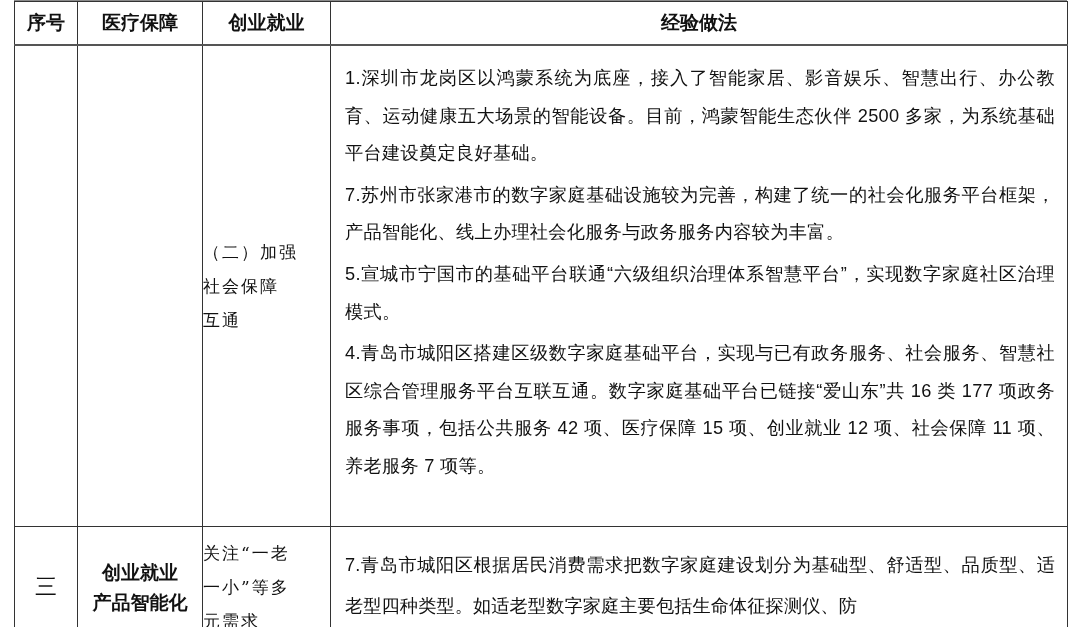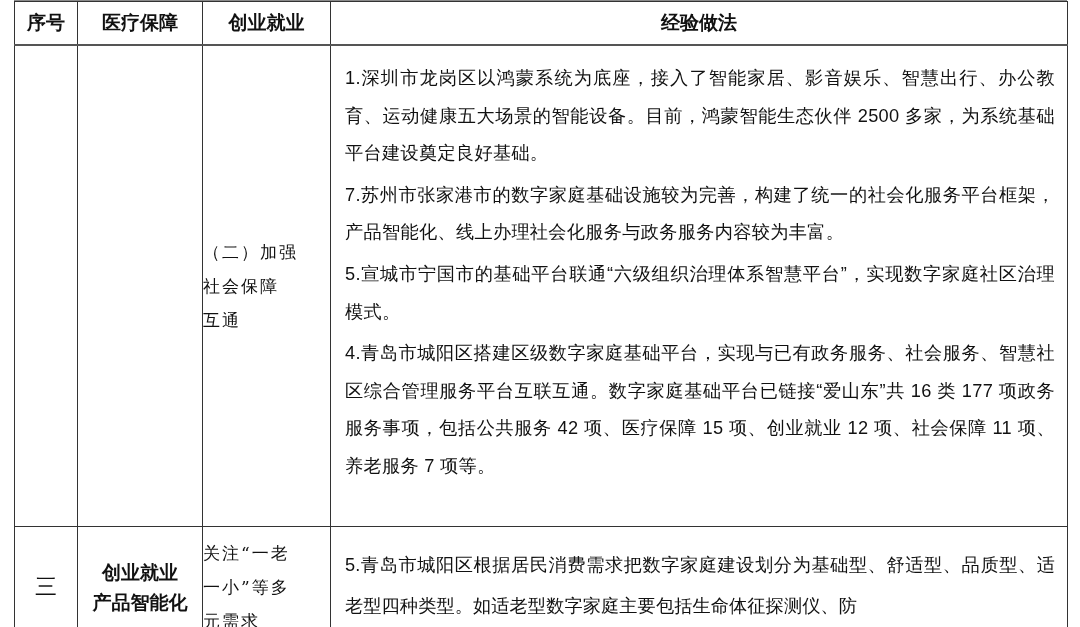--- a/index.html
+++ b/index.html
@@ -136,18 +136,18 @@
         <td class="task lastcell">
           <div>创业就业</div>
           <div>产品智能化</div>
         </td>
         <td class="measure lastcell">
           <div>关注“一老</div>
           <div>一小”等多</div>
           <div>元需求</div>
         </td>
         <td class="practice lastcell">
-          <p>5.青岛市城阳区根据居民消费需求把数字家庭建设划分为基础型、舒适型、品质型、适老型四种类型。如适老型数字家庭主要包括生命体征探测仪、防</p>
+          <p>7.青岛市城阳区根据居民消费需求把数字家庭建设划分为基础型、舒适型、品质型、适老型四种类型。如适老型数字家庭主要包括生命体征探测仪、防</p>
         </td>
       </tr>
     </tbody>
   </table>
 </div>
 
 </body></html>

